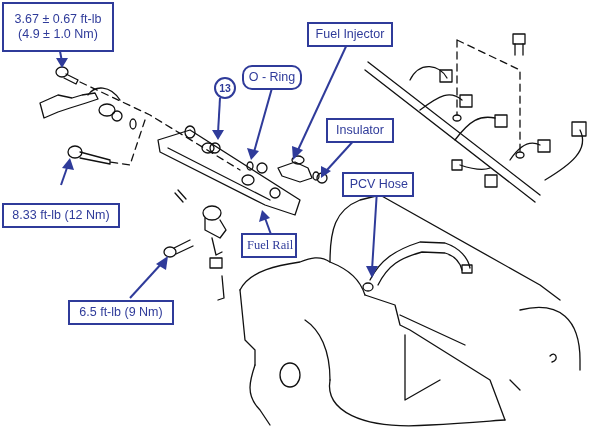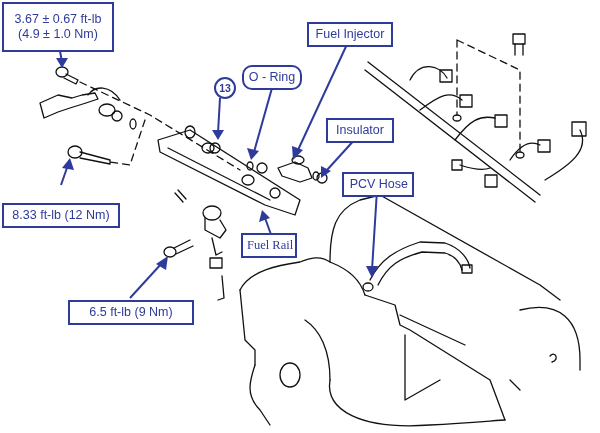--- a/index.html
+++ b/index.html
@@ -146,21 +146,21 @@
   </g>
 </svg>
 
 <div class="callout" style="left:2px; top:2px; width:112px; padding:8px 3px;">
   <div>3.67 ± 0.67 ft-lb</div>
   <div>(4.9 ± 1.0 Nm)</div>
 </div>
 
 <div class="callout" style="left:2px; top:203px; width:118px;">8.33 ft-lb (12 Nm)</div>
 
-<div class="callout" style="left:68px; top:300px; width:126px;">6.5 ft-lb (9 Nm)</div>
+<div class="callout" style="left:68px; top:300px; width:106px;">6.5 ft-lb (9 Nm)</div>
 
 <div class="badge" style="left:214px; top:77px;">13</div>
 
 <div class="callout" style="left:242px; top:65px; width:60px;border-radius:10px;">O - Ring</div>
 
 <div class="callout" style="left:307px; top:22px; width:86px;">Fuel Injector</div>
 
 <div class="callout" style="left:326px; top:118px; width:68px;">Insulator</div>
 
 <div class="callout" style="left:342px; top:172px; width:72px;text-align:right;">PCV Hose</div>

